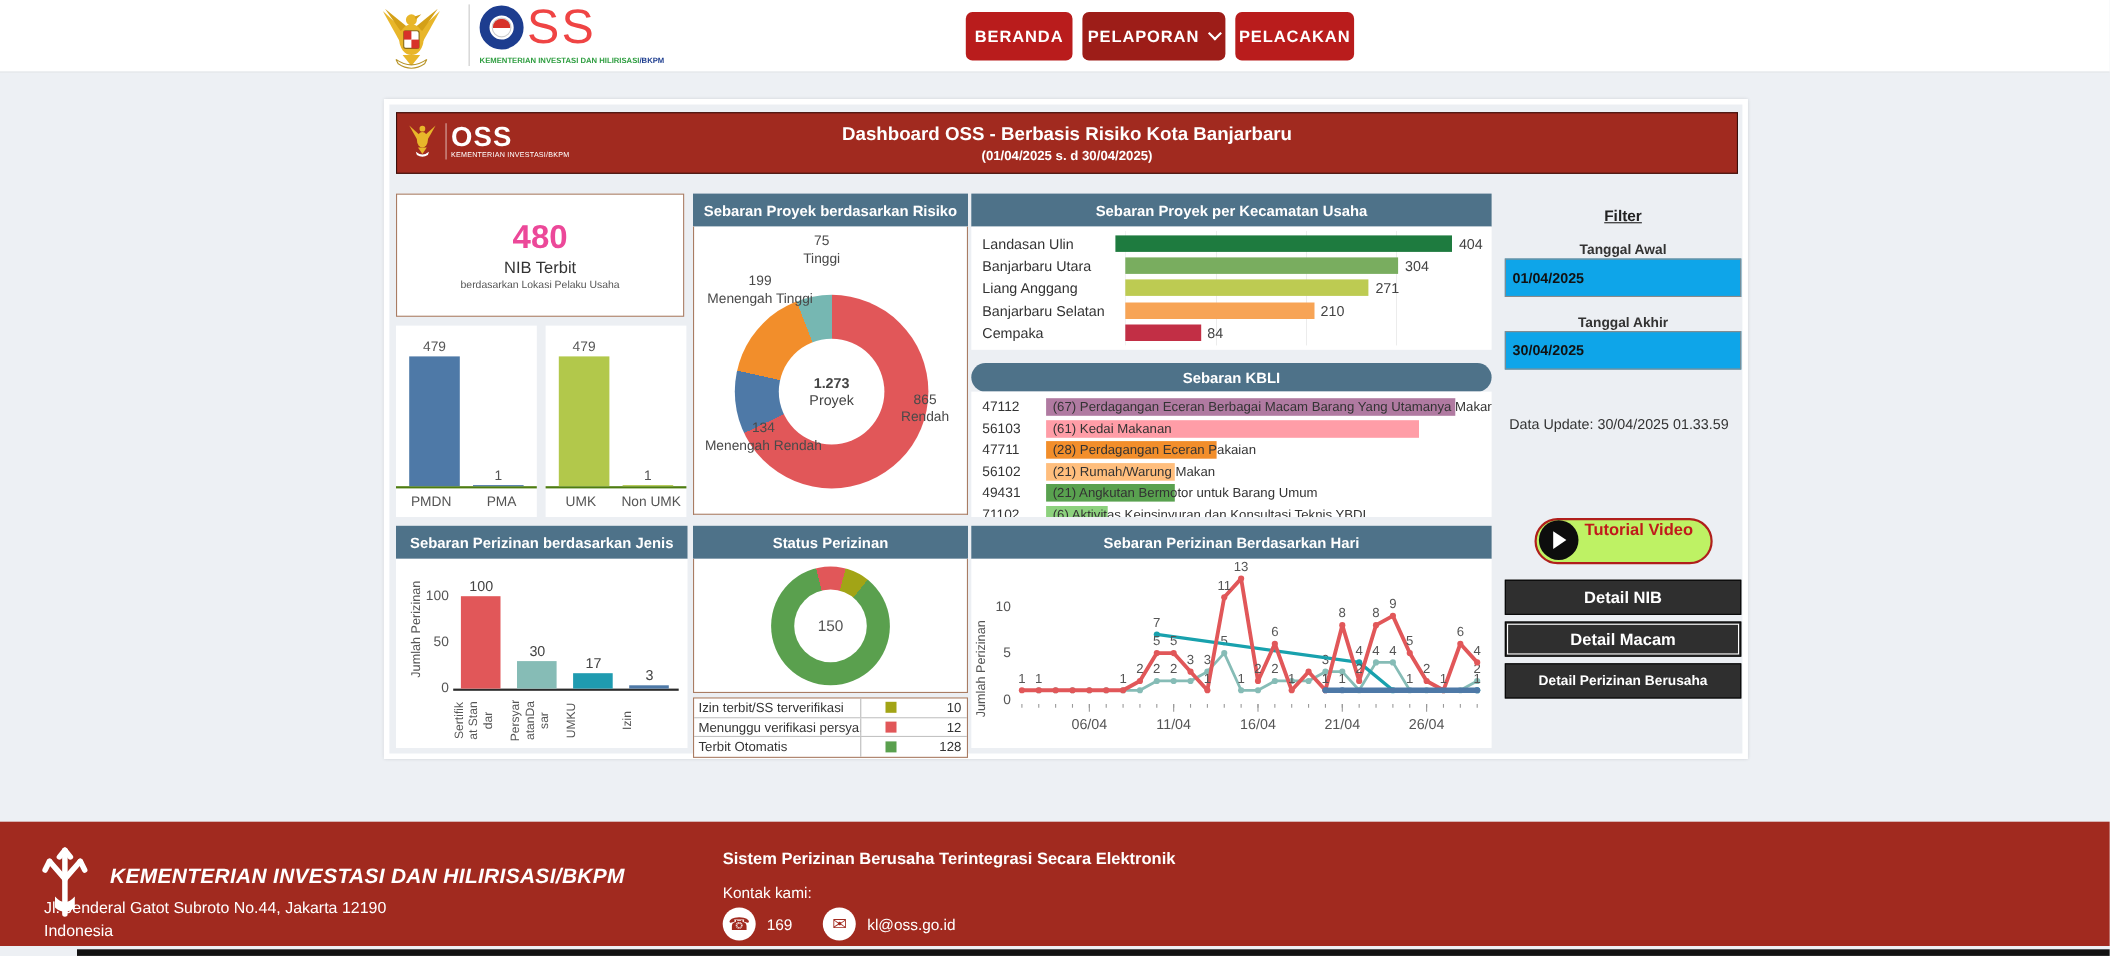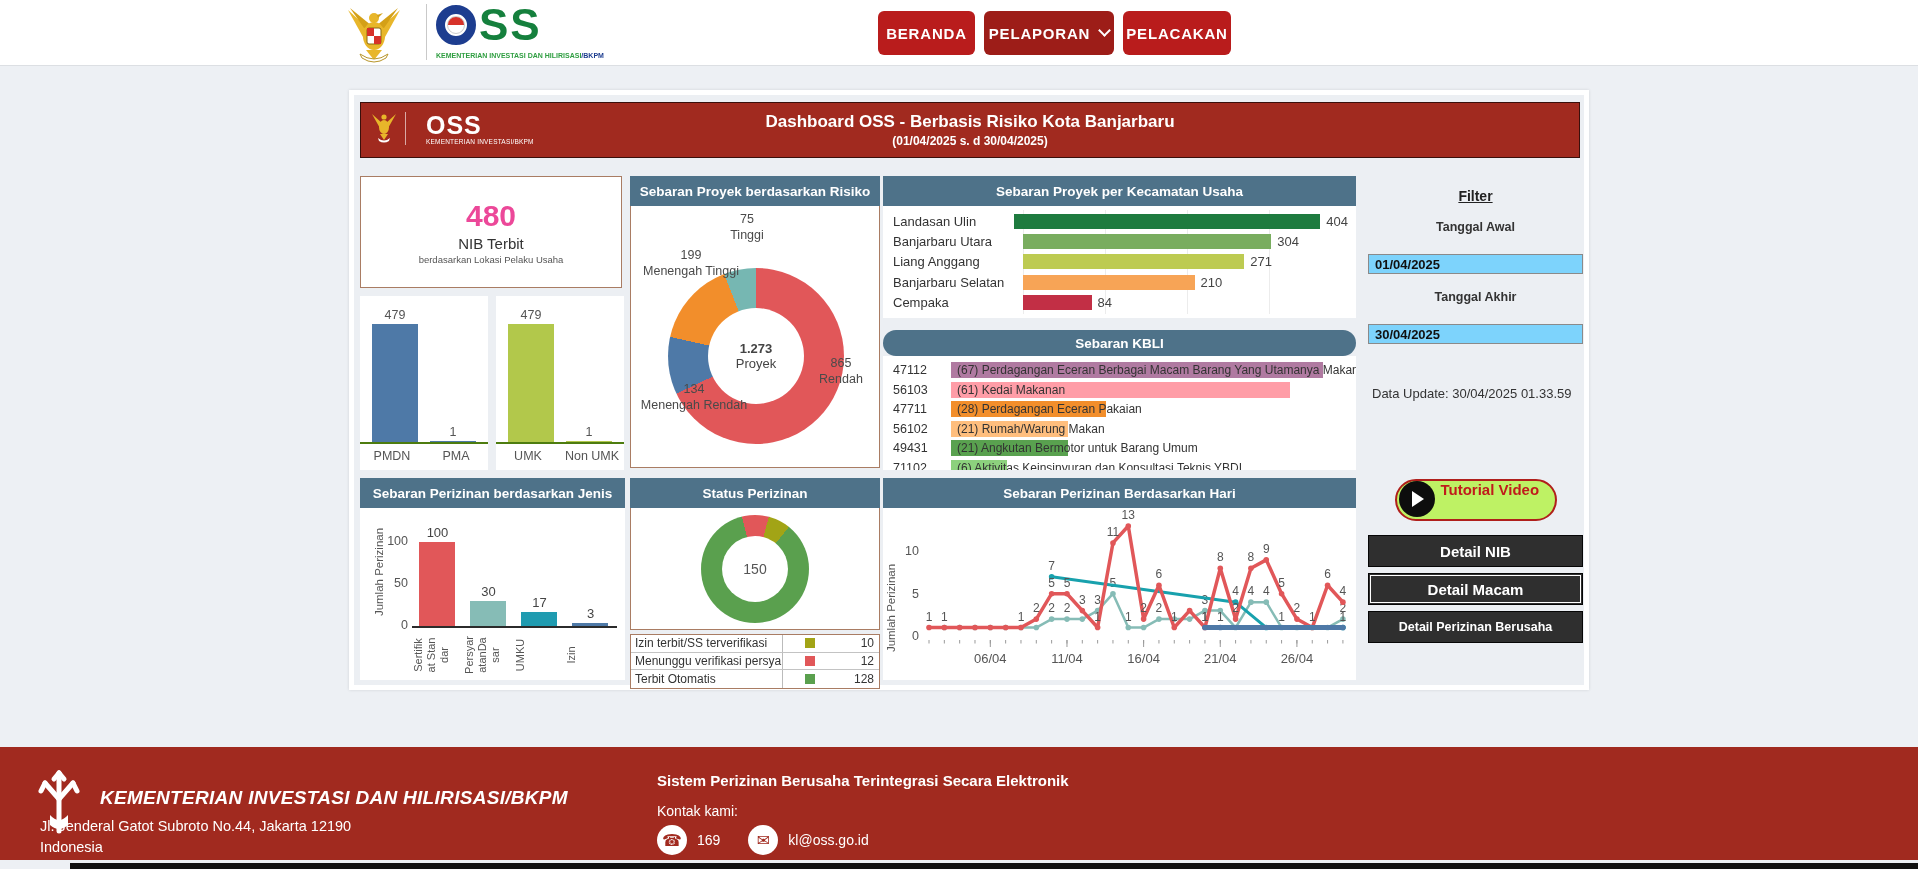--- a/index.html
+++ b/index.html
@@ -7,33 +7,33 @@
   body { font-family:"Liberation Sans","DejaVu Sans",sans-serif; background:#edf0f4; position:relative; overflow:hidden; }
 
   
   .navbar { position:absolute; left:0; top:0; width:1918px; height:66px; background:#fff; border-bottom:1px solid #dcdfe3; z-index:5; }
   .garuda { position:absolute; left:342px; top:2px; }
   .logo-divider { position:absolute; left:426px; top:4px; width:1px; height:56px; background:#c9c9c9; }
   .oss-logo { position:absolute; left:436px; top:2px; }
   .oss-word { display:flex; align-items:center; height:46px; }
   .oss-o { width:40px; height:40px; border:9px solid #1d3d8f; border-radius:50%; position:relative; margin-right:3px; }
   .oss-o .flag { position:absolute; left:2px; top:2px; width:18px; height:18px; border-radius:50%; overflow:hidden; border:1px solid #ccc; background:linear-gradient(#d7322a 0 50%, #fff 50% 100%); }
-  .oss-ss { font-size:44px; font-weight:bold; color:#15803d; letter-spacing:2px; line-height:40px; }
+  .oss-ss { font-size:44px; font-weight:normal; color:#ef4444; letter-spacing:2px; line-height:40px; }
   .oss-sub { font-size:7px; font-weight:bold; margin-top:4px; white-space:nowrap; }
   .oss-sub .g { color:#2f9e41; } .oss-sub .b { color:#1d3d8f; }
   .nav-btn { position:absolute; top:11px; height:44px; border-radius:6px; color:#fff; font-size:15px; font-weight:bold; letter-spacing:0.8px; display:flex; align-items:center; justify-content:center; cursor:pointer; }
   .nav-gray { background:#b91c1c; }
   .nav-red { background:#9d1d18; }
   .chev { display:inline-block; width:9px; height:9px; border-right:2.5px solid #fff; border-bottom:2.5px solid #fff; transform:rotate(45deg); margin-left:10px; margin-top:-5px; }
 
   
   .main-card { position:absolute; left:349px; top:90px; width:1240px; height:600px; background:#eceff3; border:5px solid #fff; box-shadow:0 0 3px rgba(0,0,0,.12); }
   .banner { position:absolute; left:6px; top:7px; width:1220px; height:56px; background:#a12a1f; border:1px solid #3a0f0b; color:#fff; }
   .banner-logo { position:absolute; left:10px; top:7px; display:flex; align-items:center; }
-  .banner-oss { margin-left:8px; border-left:1px solid rgba(255,255,255,.6); padding-left:20px; }
+  .banner-oss { margin-left:8px; border-left:1px solid rgba(255,255,255,.6); padding-left:4px; }
   .banner-oss .t { font-size:25px; font-weight:bold; letter-spacing:1px; line-height:26px; }
   .banner-oss .s { font-size:6.5px; letter-spacing:.2px; }
   .banner-title { text-align:center; font-size:17px; font-weight:bold; margin-top:9px; }
   .banner-sub { text-align:center; font-size:12px; font-weight:bold; margin-top:2px; }
 
   .panel-header { background:#4e7289; color:#fff; font-weight:bold; font-size:13.5px; display:flex; align-items:center; justify-content:center; }
 
   
   .nib-card { position:absolute; left:6px; top:81px; width:262px; height:112px; background:#fff; border:1px solid #a97c63; display:flex; flex-direction:column; align-items:center; justify-content:center; }
   .nib-value { font-size:30px; font-weight:bold; color:#ec4899; }
@@ -109,21 +109,21 @@
 
   
   .hari { position:absolute; left:529px; top:383px; width:473px; }
   .hari .panel-header { height:30px; }
   .hari-body { position:relative; height:172px; background:#fff; }
 
   
   .sidebar { position:absolute; left:1014px; top:81px; width:215px; }
   .filter-title { text-align:center; font-size:14px; font-weight:bold; text-decoration:underline; color:#222; margin-top:12px; }
   .f-label { text-align:center; font-size:12.5px; font-weight:bold; color:#333; margin-top:16px; }
-  .f-input { width:215px; height:20px; border:1px solid #8a8a8a; background:#7dd3fc; font-size:13px; font-weight:bold; color:#111; padding:1px 6px; margin-top:20px; font-family:"Liberation Sans",sans-serif; }
+  .f-input { width:215px; height:35px; border:1px solid #8a8a8a; background:#0ea5e9; font-size:13px; font-weight:bold; color:#111; padding:1px 6px; margin-top:1px; font-family:"Liberation Sans",sans-serif; }
   .data-update { font-size:13px; color:#333; margin-top:42px; padding-left:4px; }
   .tutorial-btn { position:relative; margin:78px auto 0 auto; width:162px; height:42px; background:#bef264; border:2px solid #b01f1b; border-radius:22px; display:flex; align-items:flex-start; cursor:pointer; }
   .play-circle { width:36px; height:36px; background:#0d0d0d; border-radius:50%; margin-left:2px; display:flex; align-items:center; justify-content:center; }
   .play-tri { width:0; height:0; border-left:12px solid #fff; border-top:8px solid transparent; border-bottom:8px solid transparent; margin-left:3px; }
   .tutorial-text { color:#c01b1b; font-weight:bold; font-size:15px; margin-left:6px; }
   .detail-btn { width:215px; height:32px; background:#2f2f2f; border:1px solid #060606; color:#fff; font-weight:bold; display:flex; align-items:center; justify-content:center; margin-top:6px; cursor:pointer; }
   .detail-btn.first { margin-top:14px; }
   .db-15 { font-size:15px; } .db-13 { font-size:12.5px; }
   .detail-btn.outlined { outline:1px solid #fff; outline-offset:-3px; }
 

